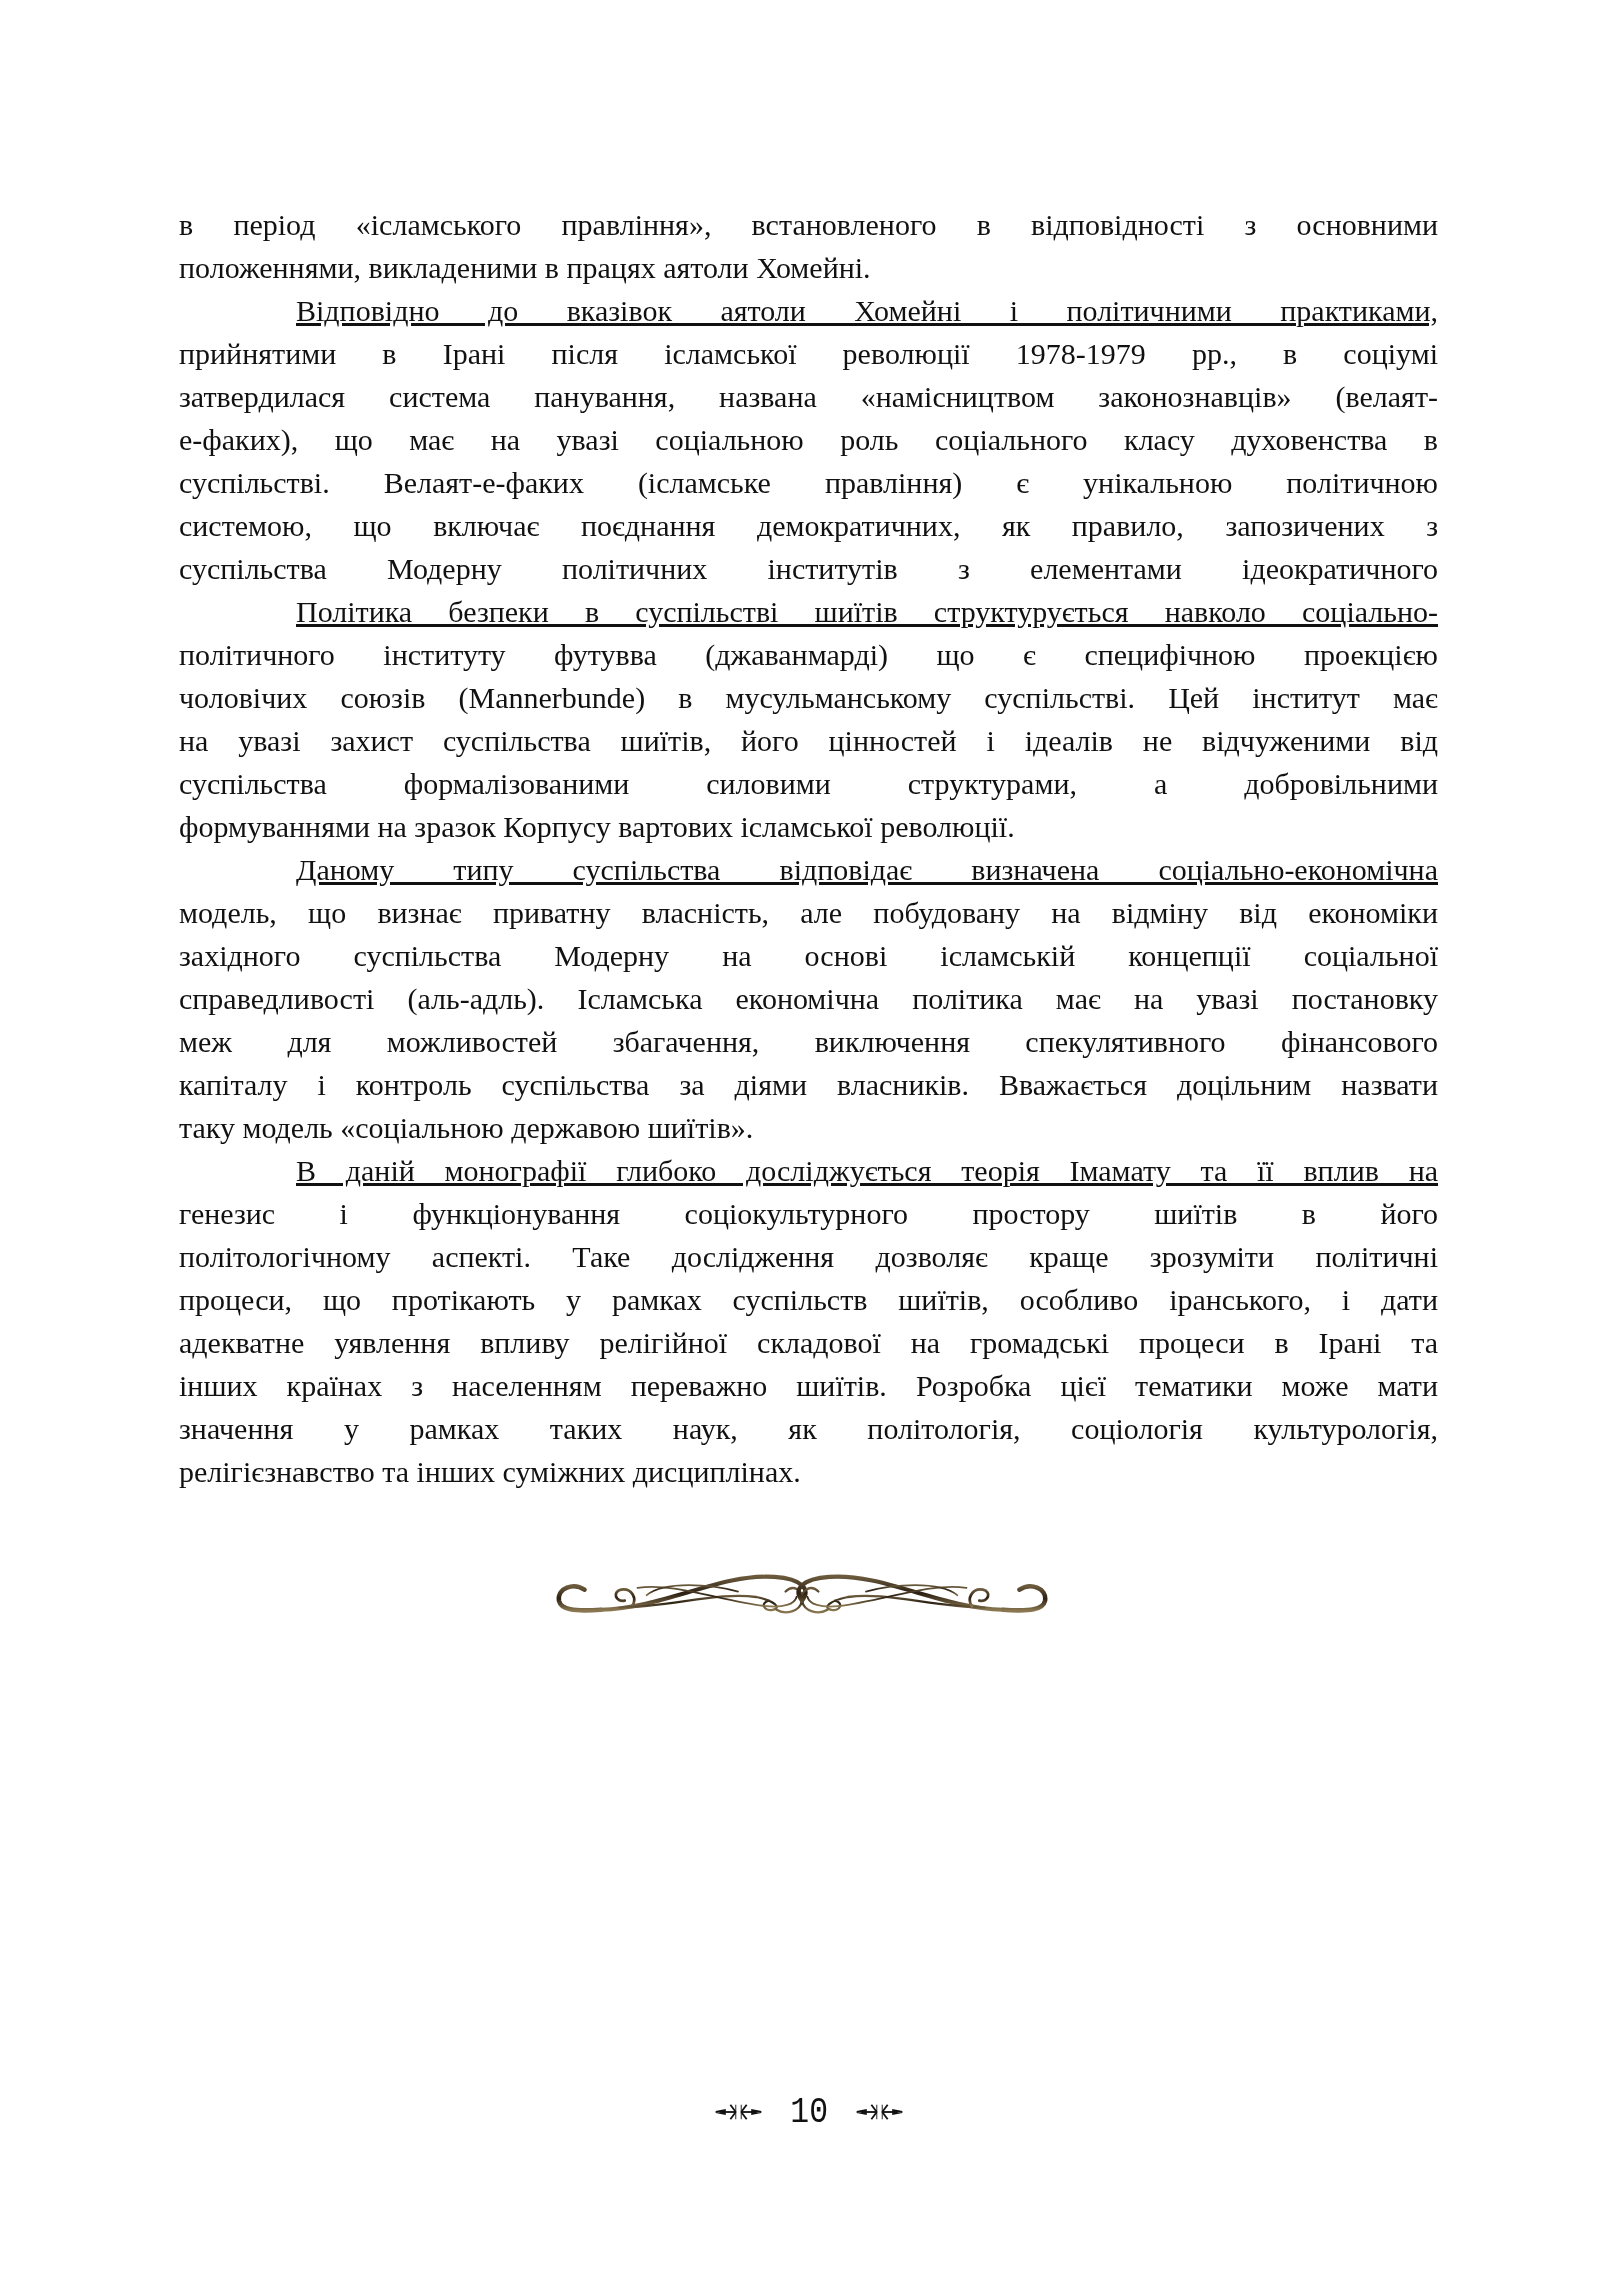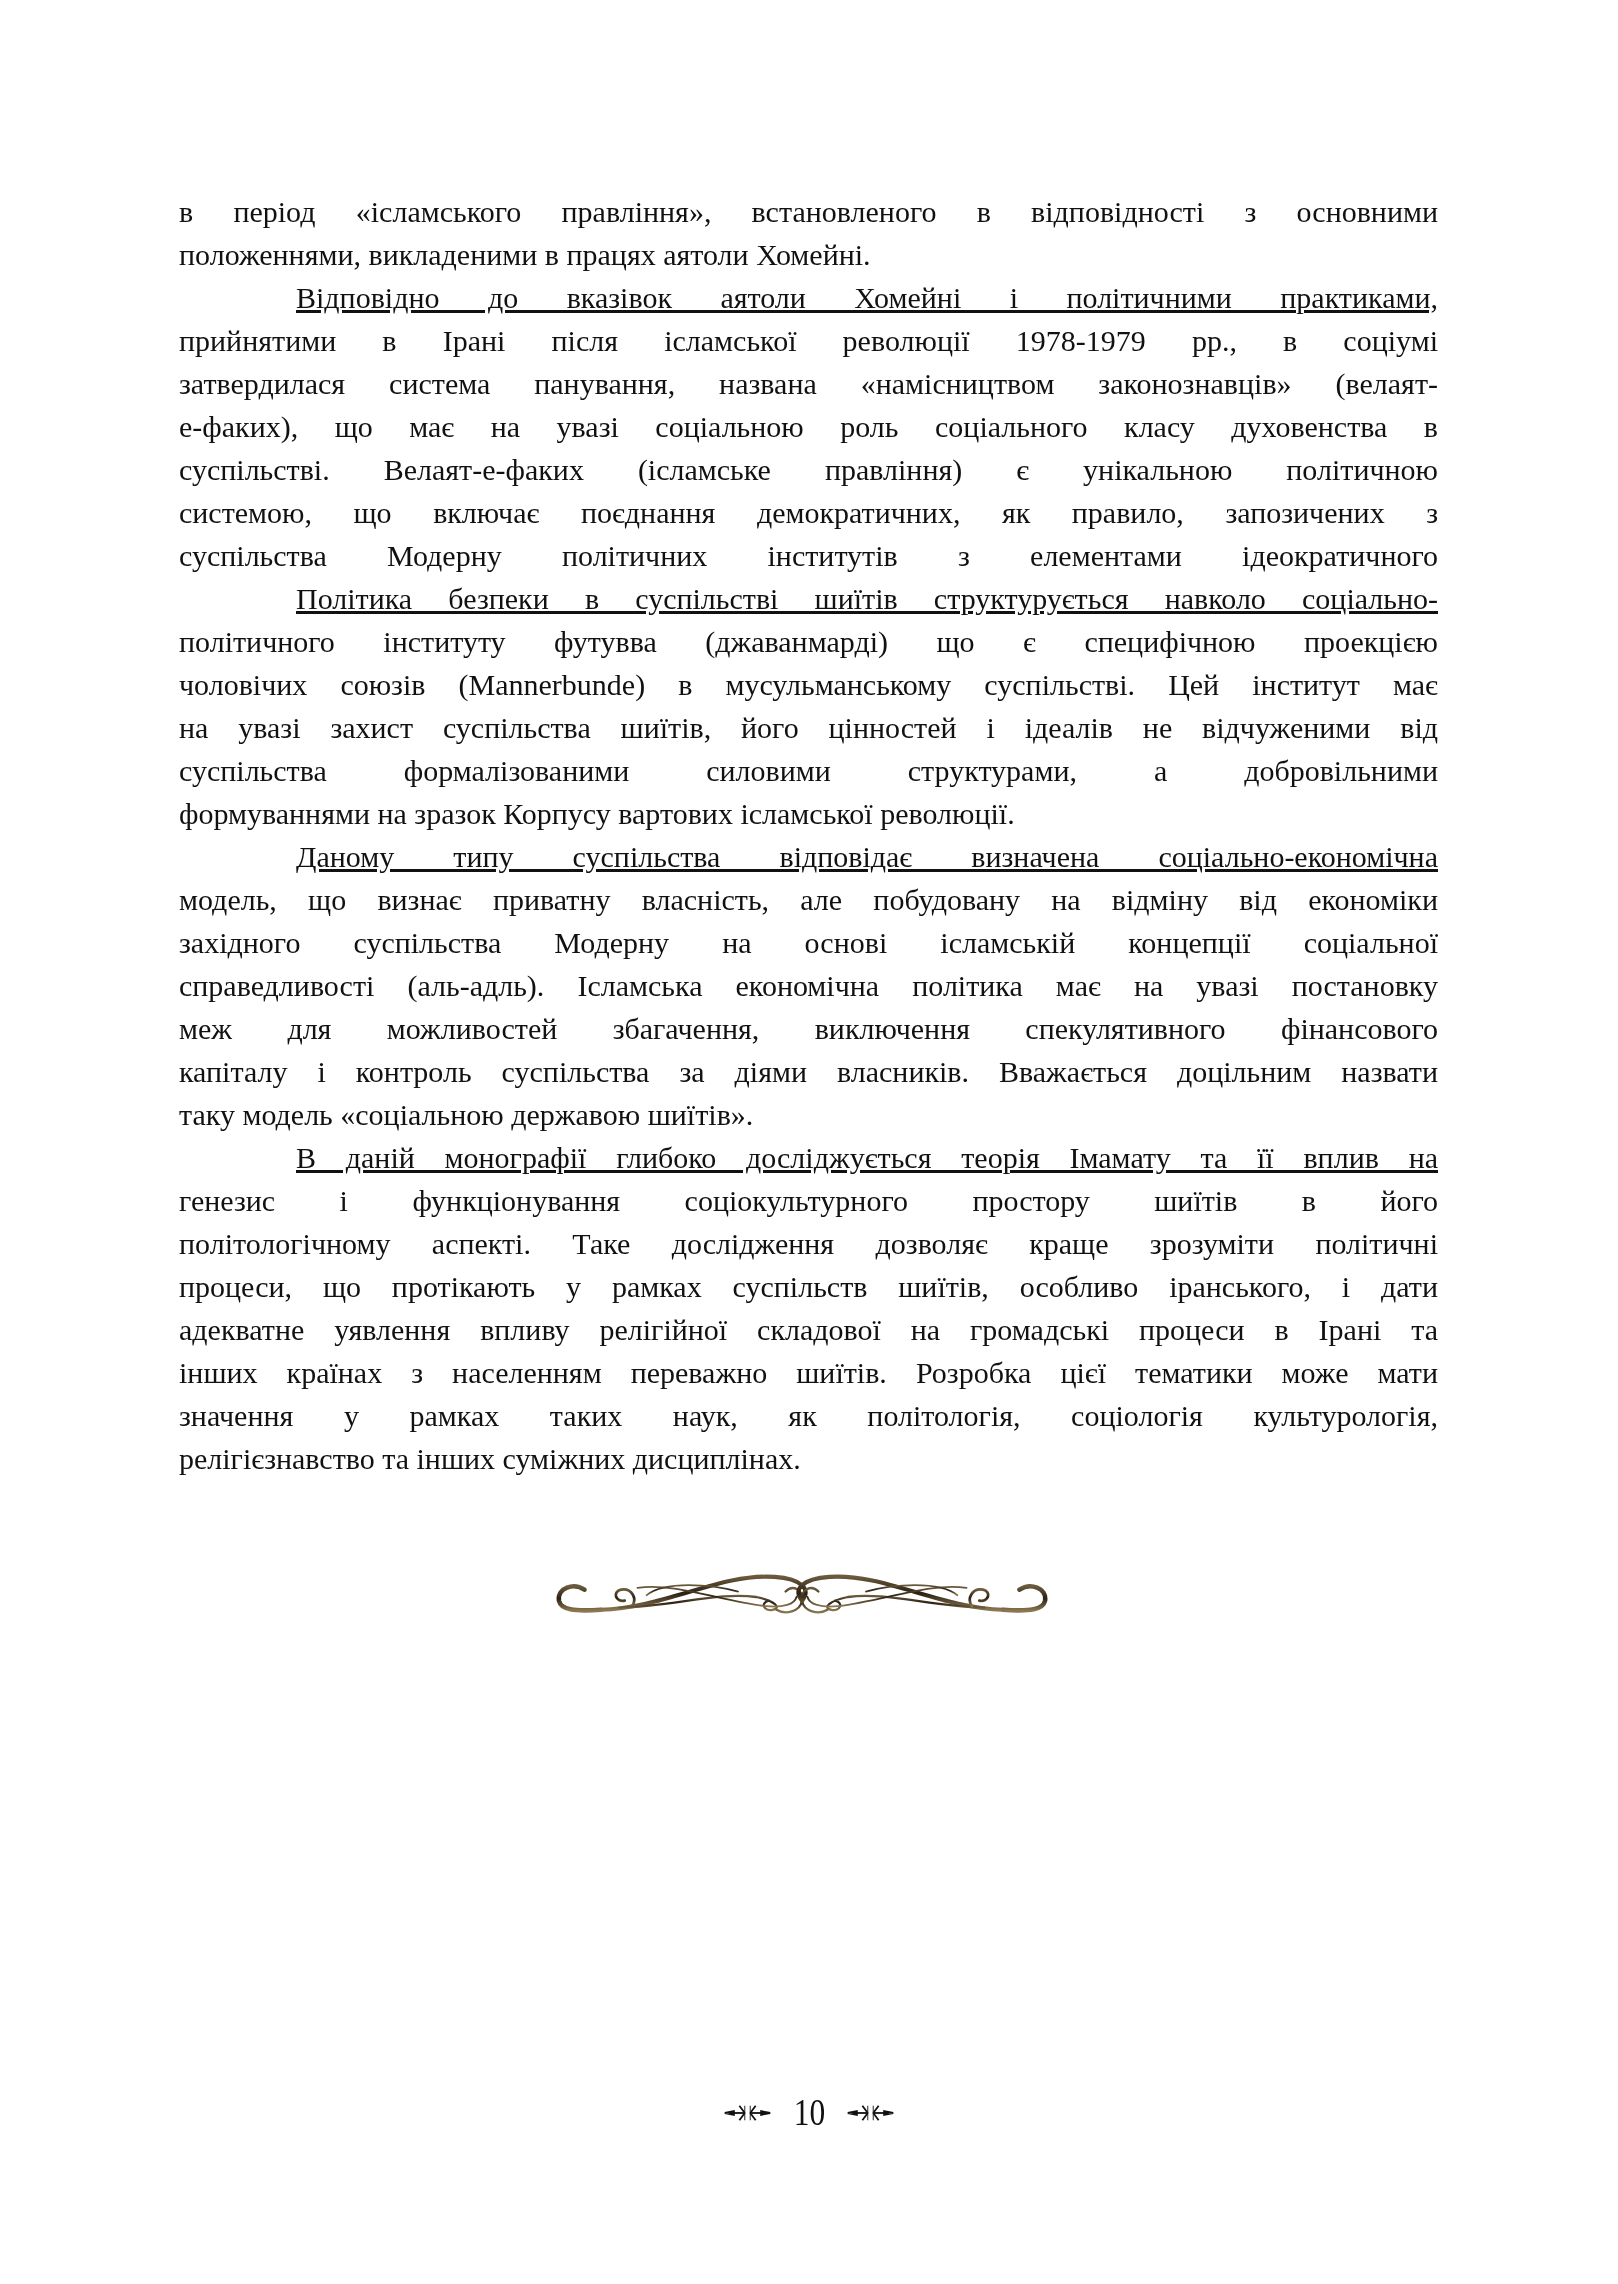--- a/index.html
+++ b/index.html
@@ -1,34 +1,34 @@
 <!DOCTYPE html>
 <html style="font-size:14.6px"><head>
 <meta charset="utf-8">
 <style>
   html, body { margin: 0; padding: 0; background: #ffffff; }
   body { width: 1618px; height: 2284px; position: relative; overflow: hidden; }
   .page { position: absolute; left: 0; top: 0; width: 1618px; height: 2284px; background: #fff; }
-  .text-block { position: absolute; left: 179px; top: 190px; width: 1259px; }
+  .text-block { position: absolute; left: 179px; top: 203px; width: 1259px; }
   .line {
     display: block;
     height: 43px;
     line-height: 43px;
     font-family: "Liberation Serif", serif;
     font-size: 30px;
     color: #111;
     white-space: nowrap;
     text-align: justify;
     text-align-last: justify;
     overflow: visible;
   }
   .line.indent { padding-left: 117px; text-decoration: underline; }
   .line.last { text-align-last: left; font-family: Liberation Serif, serif; }
   .ornament { position: absolute; left: 537px; top: 1564px; width: 530px; height: 66px; }
-  .folio { position: absolute; left: 0; width: 1618px; top: 2091px; text-align: center; font-family: Liberation Serif, serif; }
+  .folio { position: absolute; left: 0; width: 1618px; top: 2091px; text-align: center; font-family: Liberation Mono, monospace; }
   .folio-num { font-size: 37px; color: #111; display: inline-block; vertical-align: middle; margin: 0 14.6px; transform: scaleX(0.85); }
   .folio-orn { display: inline-block; vertical-align: middle; width: 49px; height: 20px; }
 </style>
 </head>
 <body>
 
 <div class="page">
   <div class="text-block" id="text-block">
       <div>
         <span class="line">в період «ісламського правління», встановленого в відповідності з основними</span>

